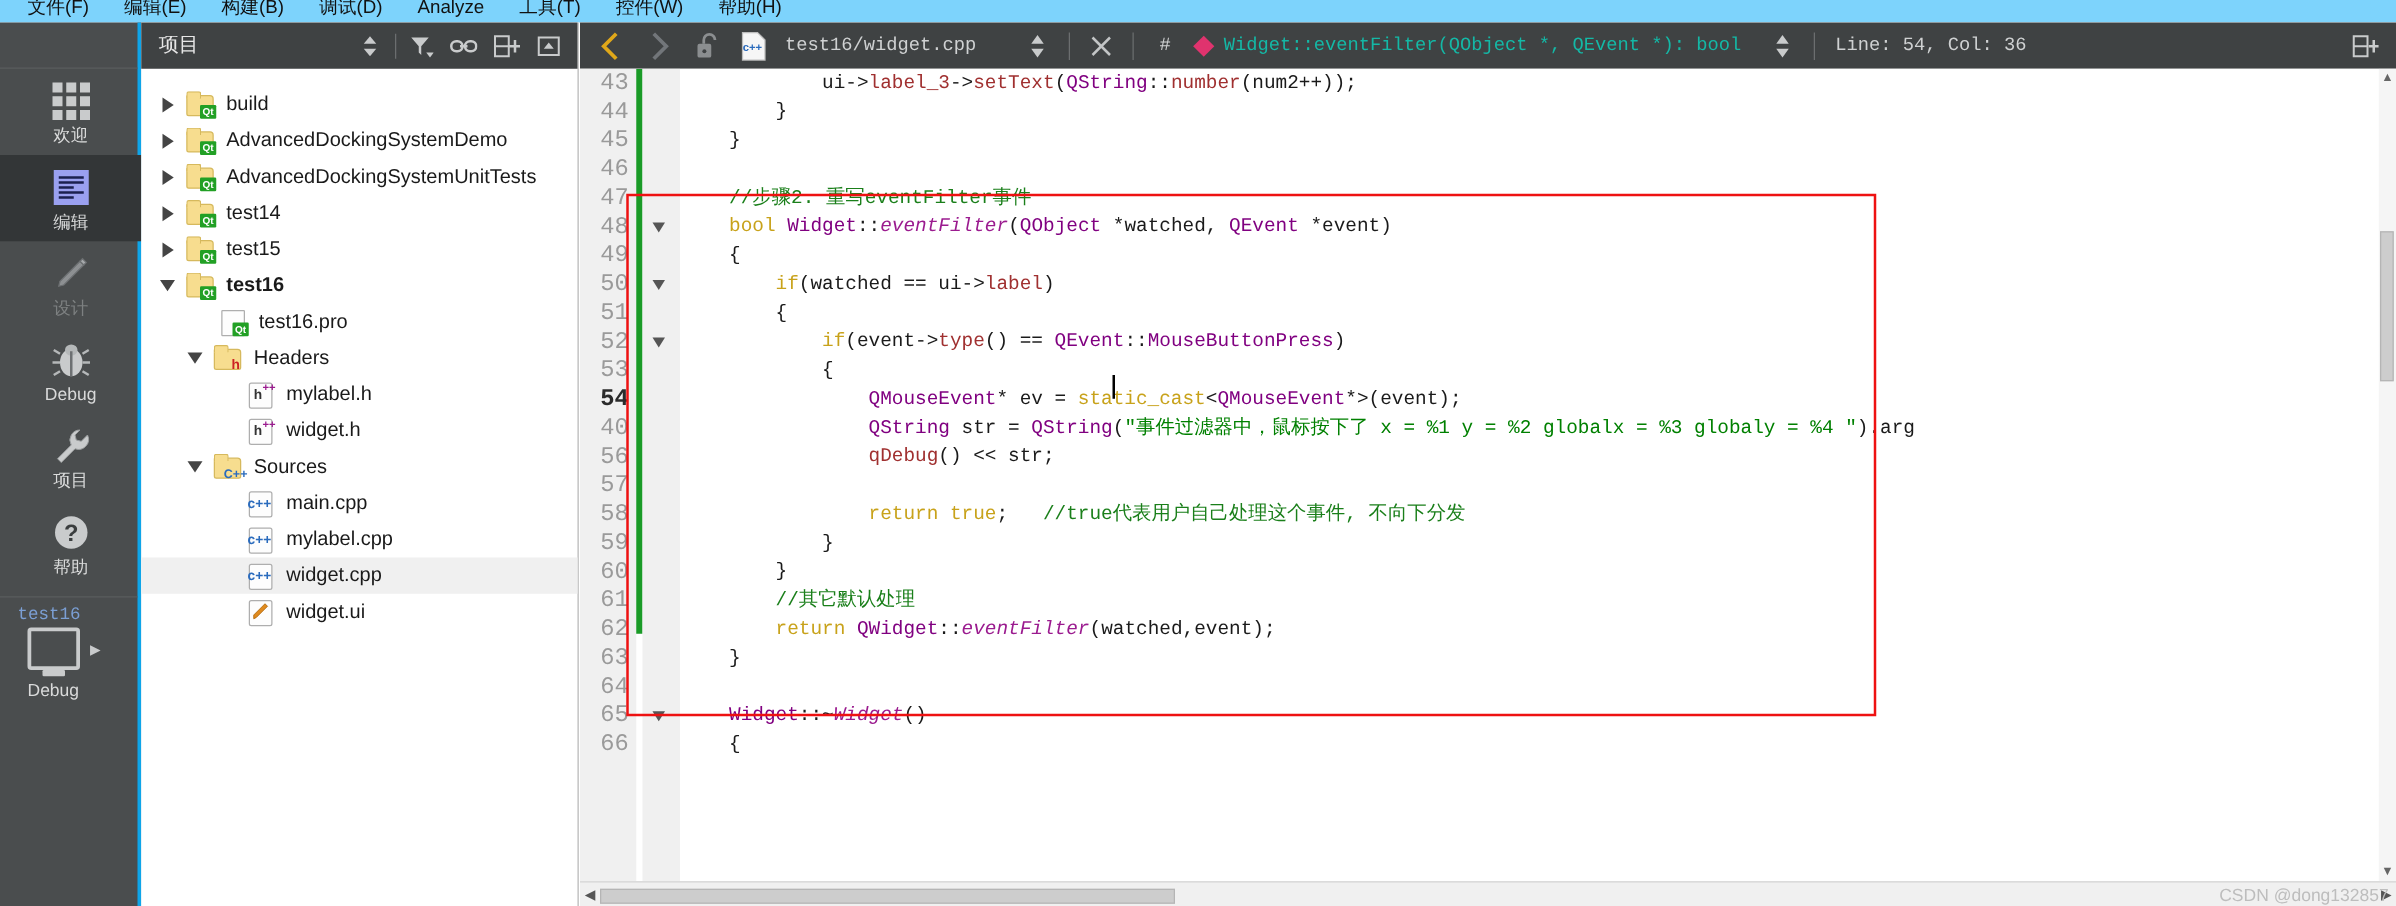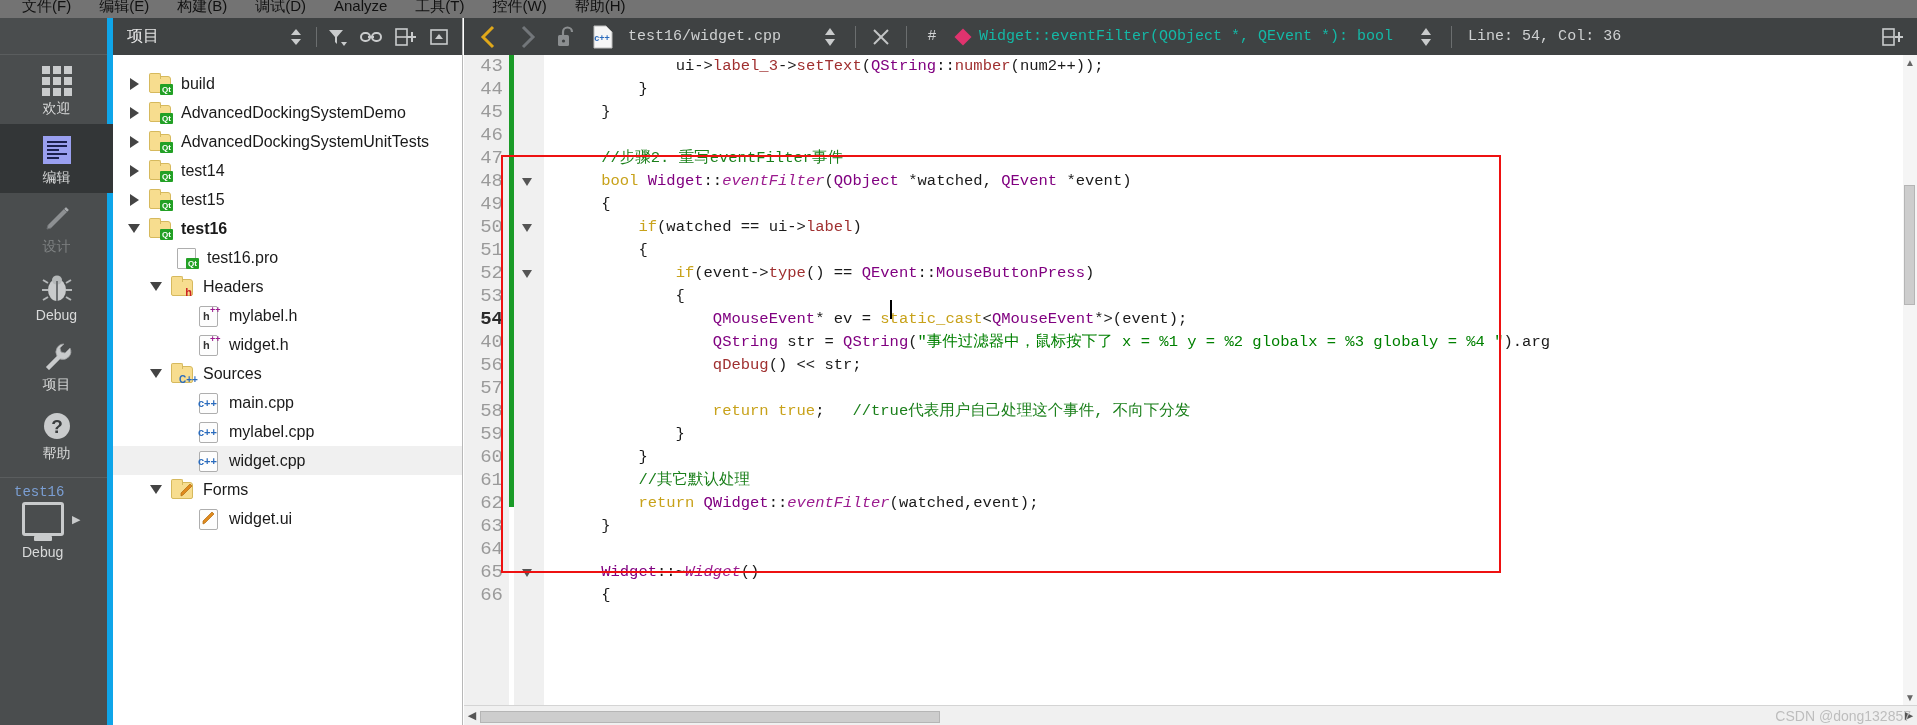--- a/index.html
+++ b/index.html
@@ -7,36 +7,36 @@
     width: 1917px; height: 725px;
     overflow: hidden;
     background: #ffffff;
     font-family: "Liberation Sans", sans-serif;
   }
   #app { position: relative; width: 1917px; height: 725px; }
 
   
   .menubar {
     position: absolute; top: 0; left: 0; width: 1917px; height: 18px;
-    background: #737373;
+    background: #7dd3fc;
     display: flex; align-items: flex-end;
     padding-left: 8px;
     overflow: hidden;
   }
   .menubar .mi {
     font-size: 15px; color: #111; padding: 0 14px;
     line-height: 18px; white-space: nowrap;
     position: relative; top: -3px;
   }
 
   
   .activitybar {
     position: absolute; top: 18px; left: 0; width: 113px; height: 707px;
     background: #4a4d4e;
-    border-right: 6px solid #0ea5e9;
+    border-right: 3px solid #0ea5e9;
   }
   .ab-sep { height: 37px; border-bottom: 1px solid #5a5d5e; }
   .ab-item {
     width: 113px; height: 69px;
     display: flex; flex-direction: column;
     align-items: center; justify-content: center;
     color: #d9dada; font-size: 14px; gap: 3px;
   }
   .ab-item.selected { background: #333637; }
   .ab-item.disabled { color: #7d8081; }
@@ -147,21 +147,21 @@
   .changebar { position: absolute; top: 0; left: 45px; width: 5px; height: 452px; background: #1a9b27; }
   .foldcol { position: absolute; top: 0; left: 50px; width: 30px; height: 670px; background: #f0f0f0; }
   .foldmark { position: absolute; left: 8px; width: 0; height: 0;
     border-top: 8px solid #555; border-left: 5px solid transparent; border-right: 5px solid transparent; }
 
   .code {
     position: absolute; top: 0; left: 80px; right: 0; height: 670px;
     font-family: "Liberation Mono", monospace; font-size: 15.5px;
     white-space: pre; overflow: hidden;
   }
-  .cl { height: 23px; line-height: 23px; padding-left: 20px; }
+  .cl { height: 23px; line-height: 23px; padding-left: 2px; }
   .k  { color: #c8a21a; }
   .ty { color: #800080; }        
   .fn { color: #9b1b8f; font-style: italic; }
   .st { color: #008000; }        
   .cm { color: #1a7f1a; }        
   .id { color: #1a1a1a; }
   .mb { color: #a03030; }        
   .op { color: #1a1a1a; }
 
   .redbox {
@@ -466,32 +466,20 @@
 
       <div class="tnode sel" style="padding-left:56px">
         <div class="tw"></div>
         <div class="fico">
           <div class="page sq"></div>
           <span class="ppx" style="left:3px;top:5px;color:#2a6bbd;font-size:11px">c++</span>
         </div>
         <div class="lbl">widget.cpp</div>
       </div>
 
-      <div class="tnode" style="padding-left:30px">
-        <div class="tw">
-            <div class="tri-d"></div>
-          </div>
-        <div class="fico">
-          <div class="folder"></div>
-          <svg style="position:absolute;left:10px;top:4px" width="16" height="16" viewBox="0 0 16 16" aria-hidden="true">
-            <polygon points="2,13 4,12 13,3 11,1 2,10" fill="#e08a1e" stroke="#b06c10" stroke-width="0.7"></polygon>
-          </svg>
-        </div>
-        <div class="lbl">Forms</div>
-      </div>
 
       <div class="tnode" style="padding-left:56px">
         <div class="tw"></div>
         <div class="fico">
           <div class="page sq"></div>
           <svg style="position:absolute;left:6px;top:3px" width="16" height="16" viewBox="0 0 16 16" aria-hidden="true">
             <polygon points="2,13 4,12 13,3 11,1 2,10" fill="#e08a1e" stroke="#b06c10" stroke-width="0.7"></polygon>
           </svg>
         </div>
         <div class="lbl">widget.ui</div>

